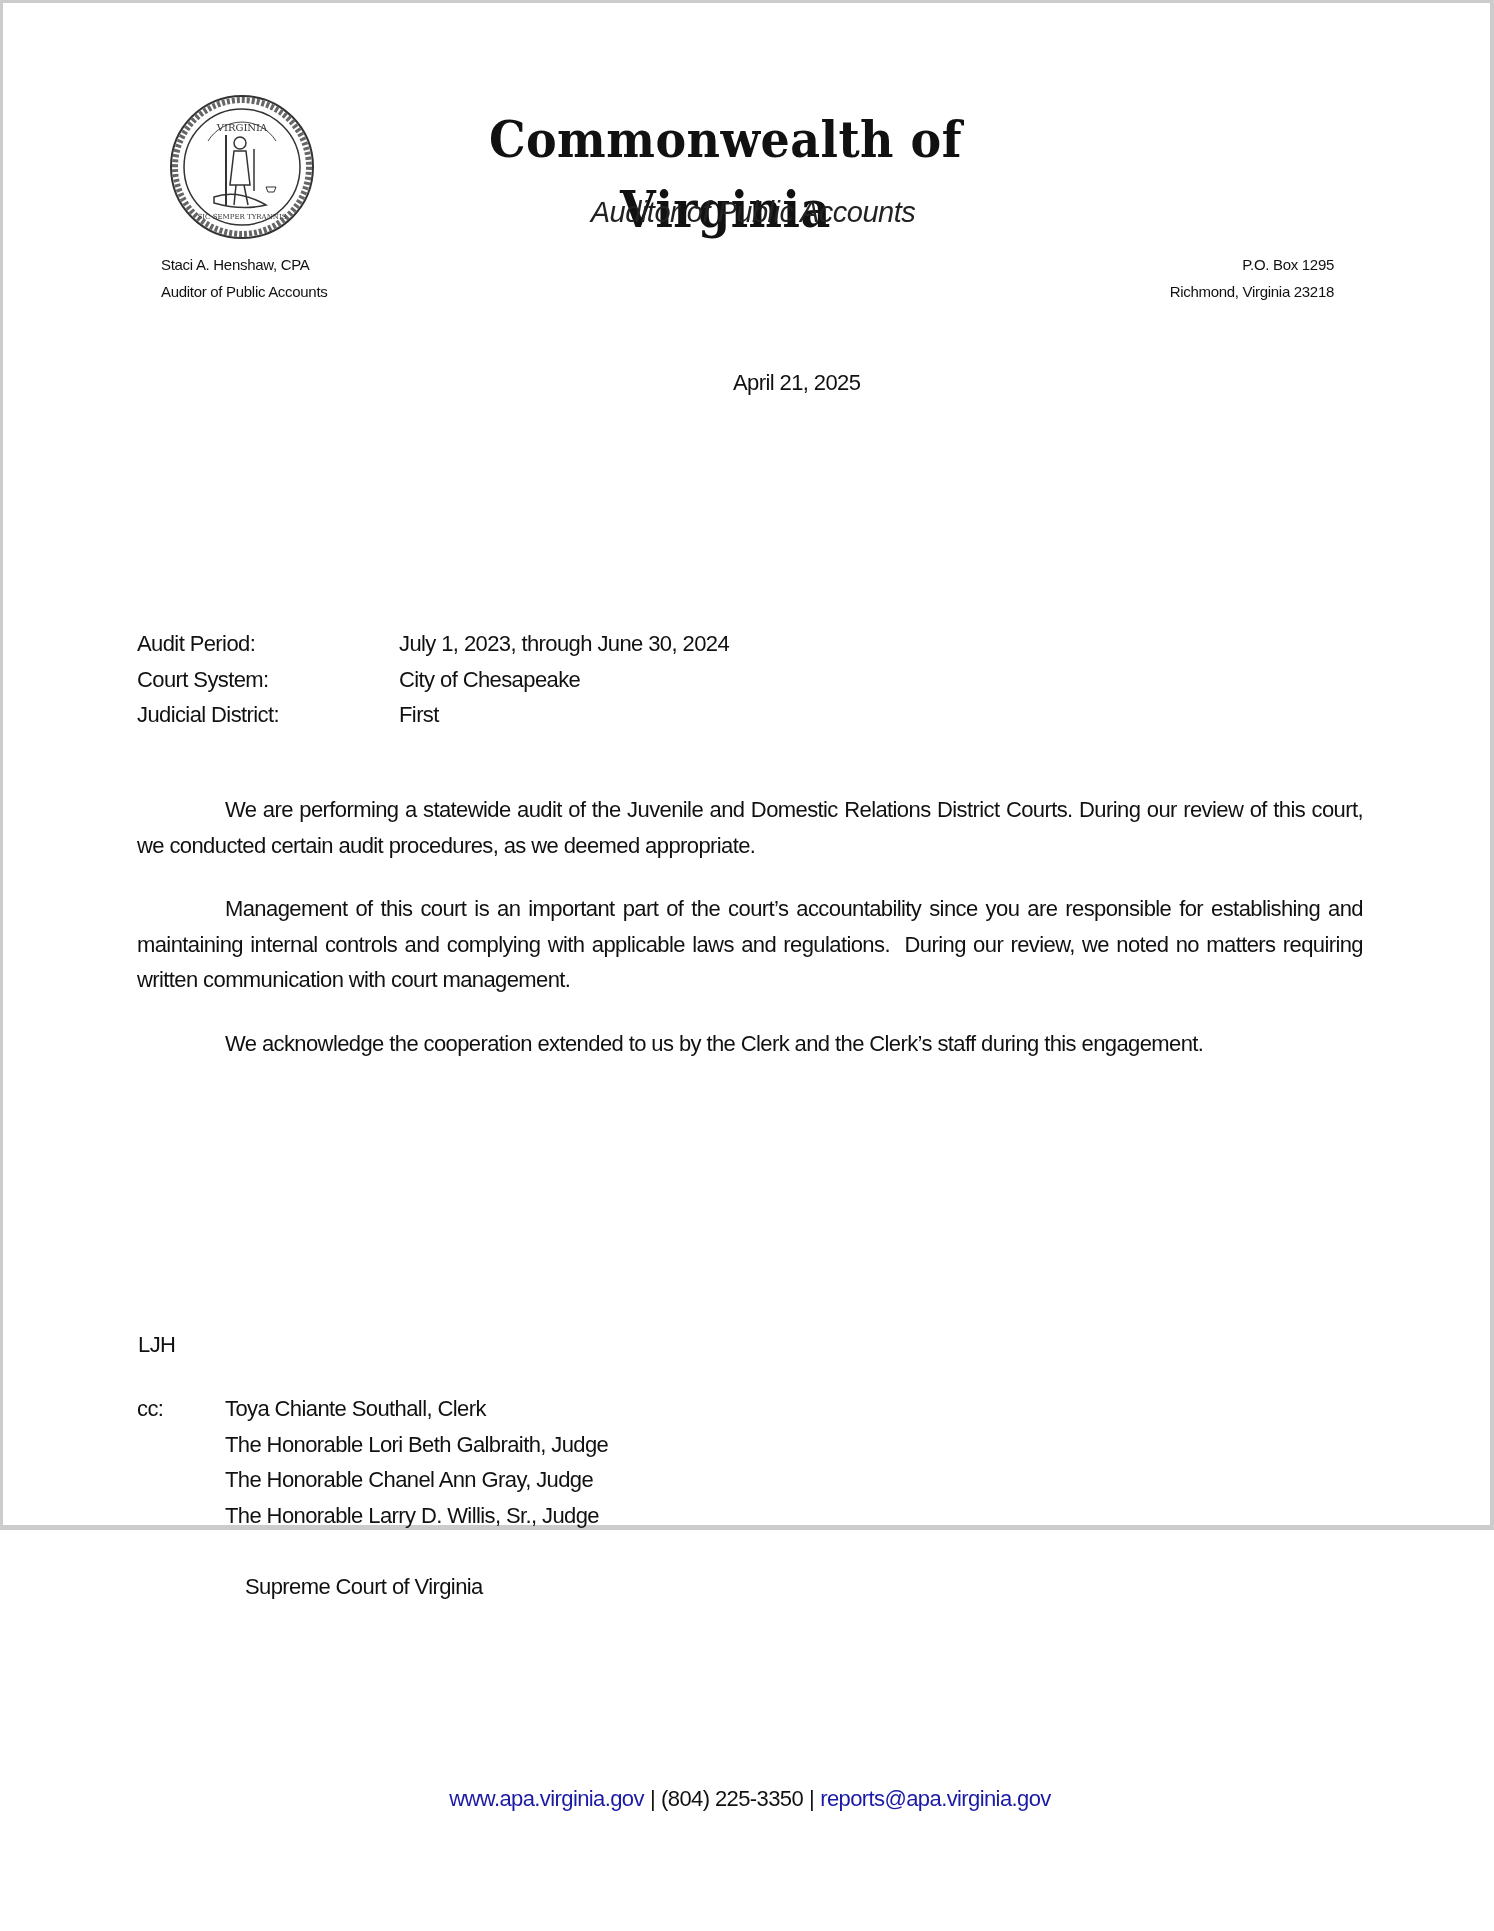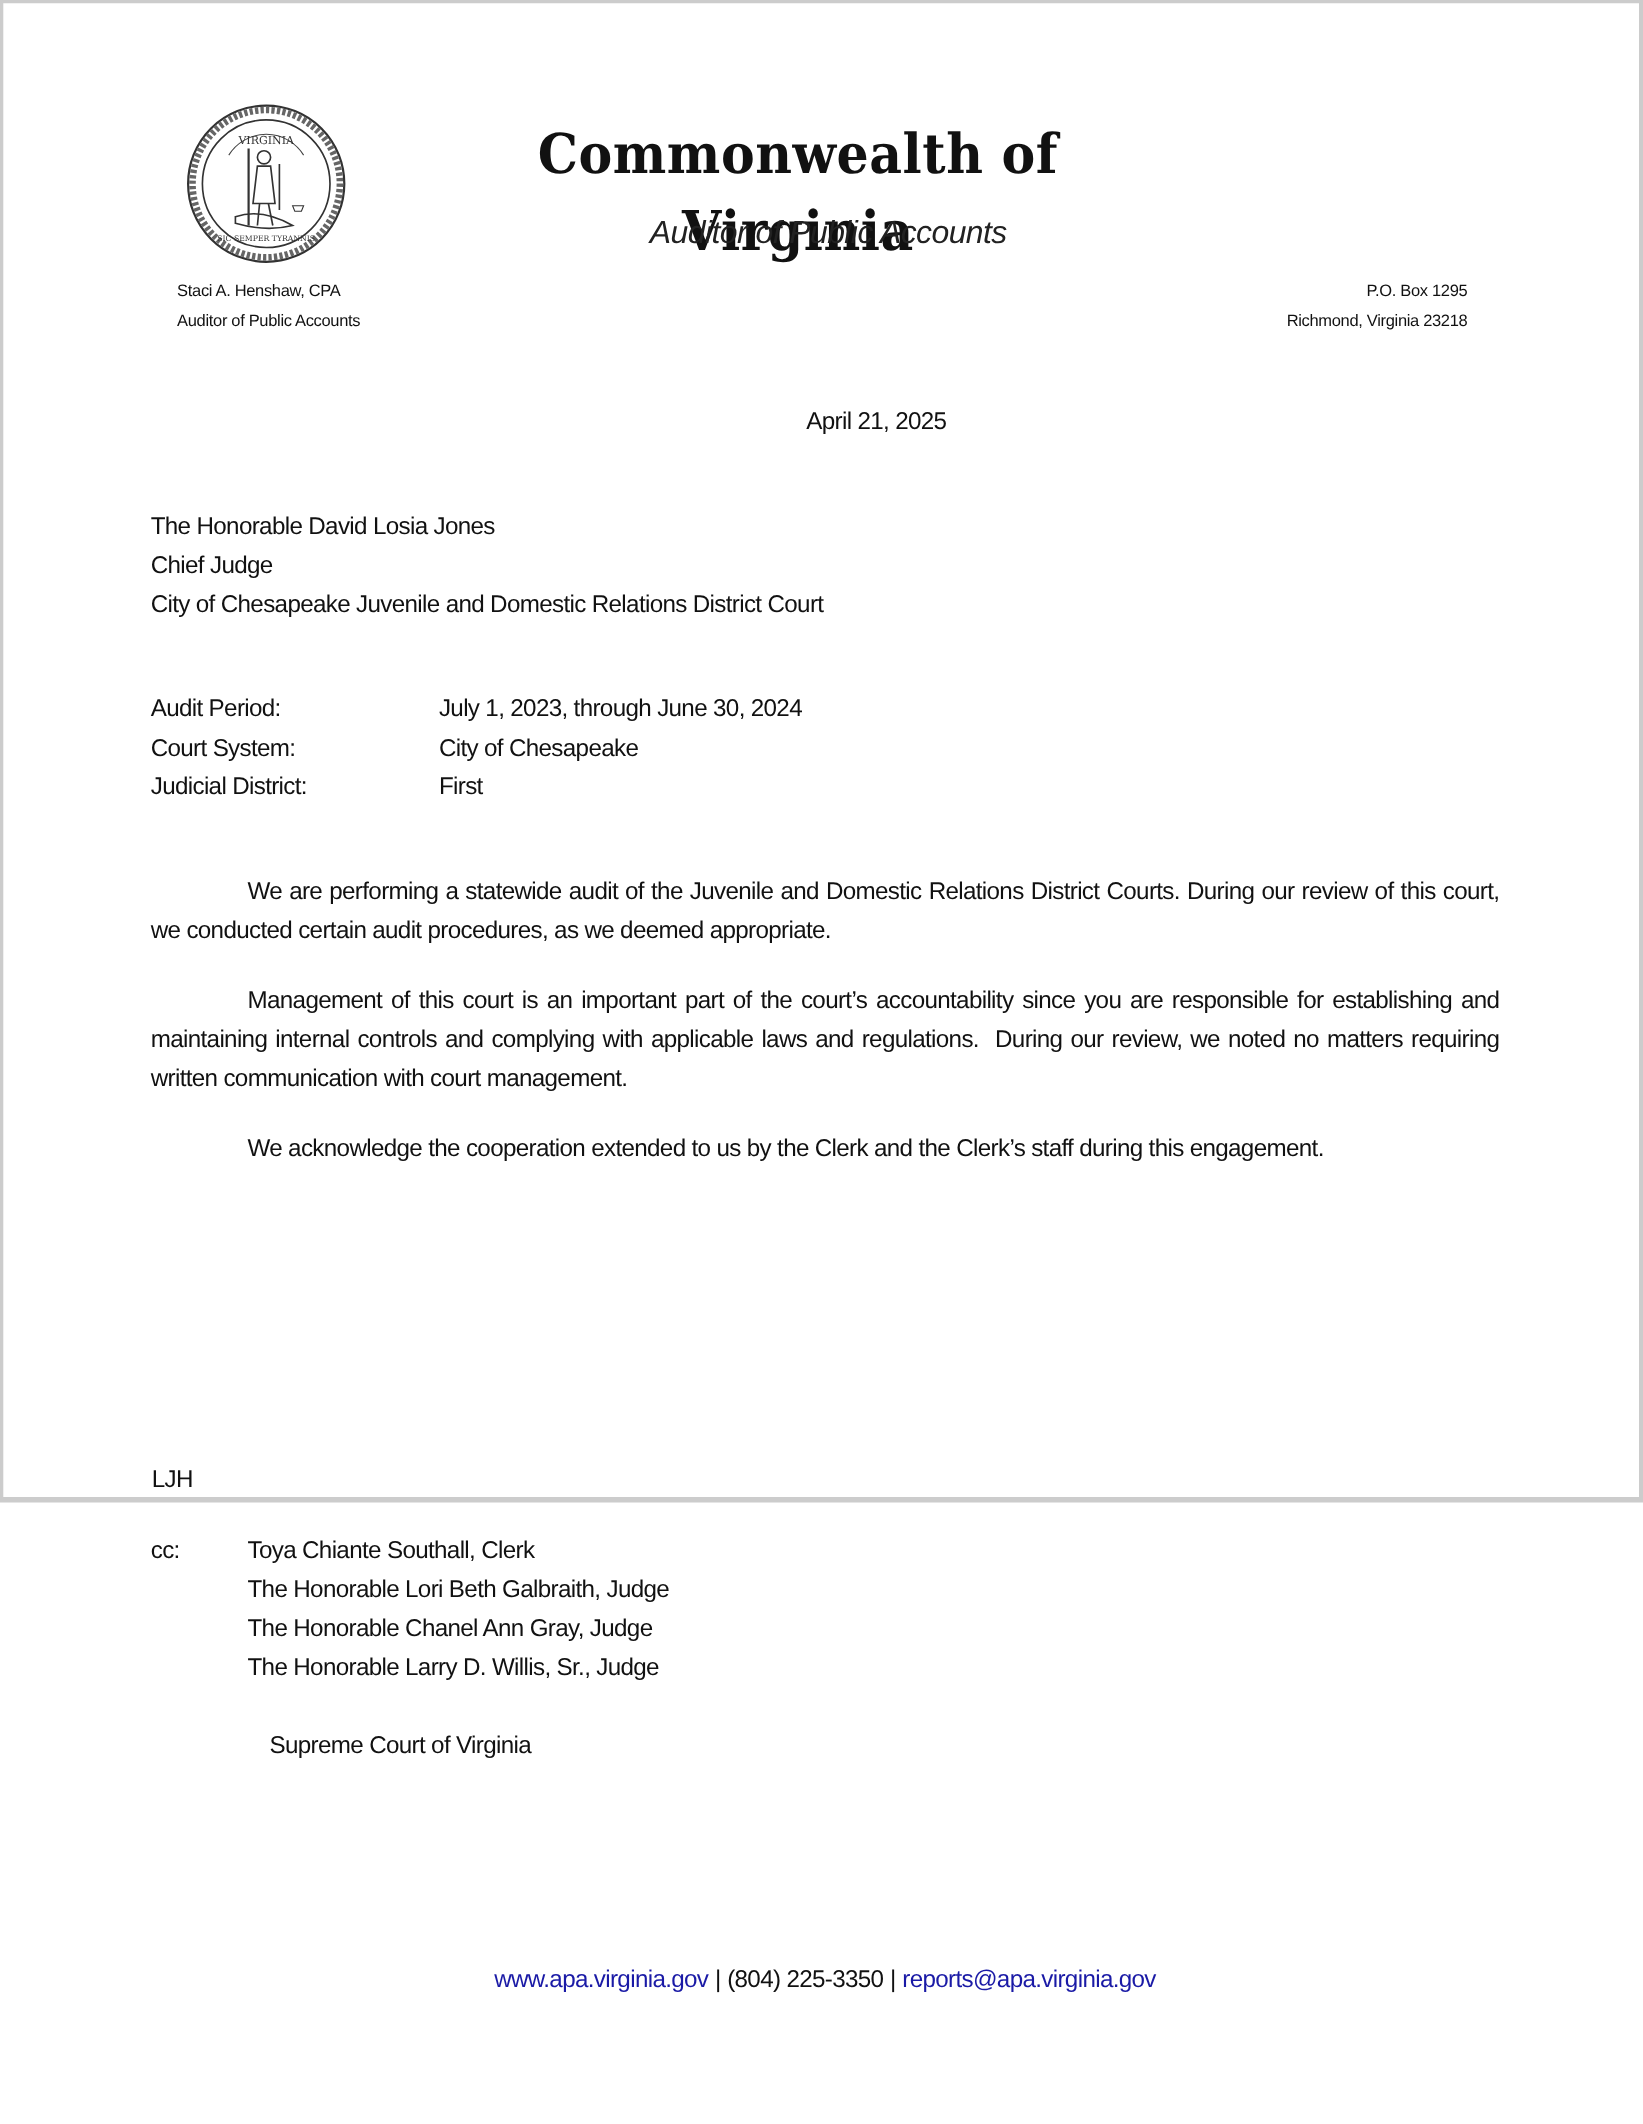--- a/index.html
+++ b/index.html
@@ -1,18 +1,18 @@
 <!DOCTYPE html>
 <html><head>
 <meta charset="utf-8">
 <style>
   html, body { margin: 0; padding: 0; background: #ffffff; }
   body { width: 1494px; height: 1931px; position: relative; overflow: hidden; }
   .page {
-    position: absolute; left: 0; top: 0; width: 1494px; height: 1366px;
+    position: absolute; left: 0; top: 0; width: 1494px; height: 1530px;
     box-sizing: border-box; border: 3px solid #cccccc; border-right-width: 4px; border-bottom-width: 5px;
     background: #ffffff; color: #111111;
     font-family: "Liberation Sans", "DejaVu Sans", sans-serif;
   }
   .abs { position: absolute; white-space: nowrap; }
   .body-text { font-size: 22px; line-height: 35.6px; letter-spacing: -0.6px; }
   .small-text { font-size: 15px; line-height: 27px; letter-spacing: -0.3px; }
 
   
   .seal { position: absolute; left: 165px; top: 90px; width: 148px; height: 148px; }
@@ -81,25 +81,20 @@
     <div>Staci A. Henshaw, CPA</div>
     <div>Auditor of Public Accounts</div>
   </div>
   <div class="abs small-text hdr-right">
     <div>P.O. Box 1295</div>
     <div>Richmond, Virginia 23218</div>
   </div>
 
   <div class="abs body-text date">April 21, 2025</div>
 
-  <div class="abs body-text addressee">
-    <div>The Honorable David Losia Jones</div>
-    <div>Chief Judge</div>
-    <div>City of Chesapeake Juvenile and Domestic Relations District Court</div>
-  </div>
 
   <div class="info body-text">
     <div class="info-row">
       <span class="info-label">Audit Period:</span>
       <span>July 1, 2023, through June 30, 2024</span>
     </div>
     <div class="info-row">
       <span class="info-label">Court System:</span>
       <span>City of Chesapeake</span>
     </div>

